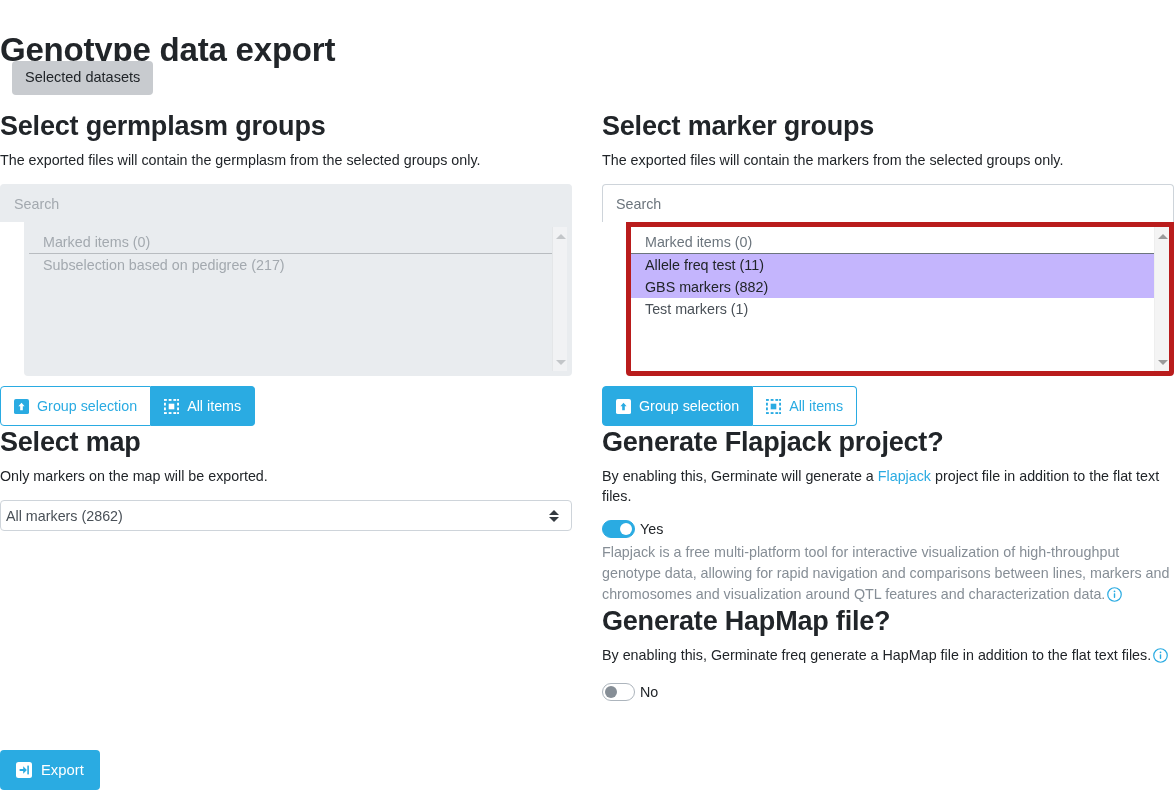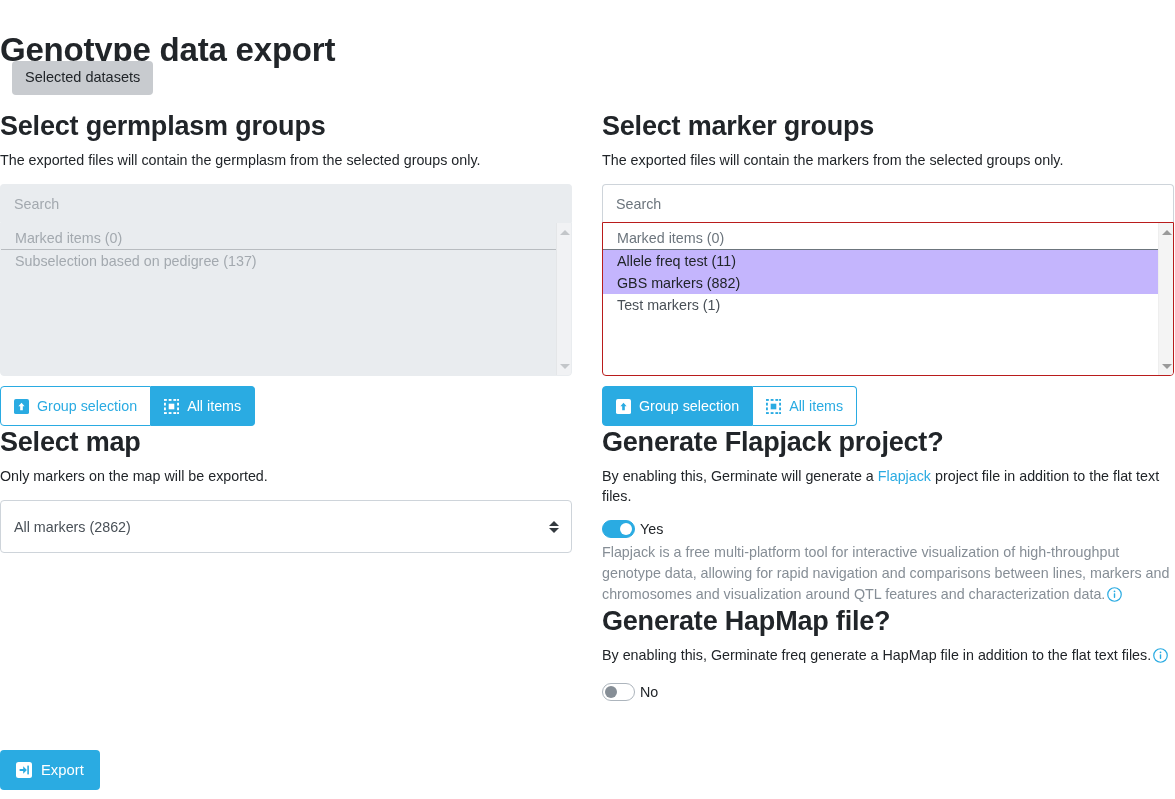--- a/index.html
+++ b/index.html
@@ -49,26 +49,27 @@
   .search-box {
     height: 38px; border: 1px solid #ced4da; border-bottom: none;
     border-radius: 4px 4px 0 0;
     display: flex; align-items: center;
     padding: 0 13px;
     font-size: 14.3px; color: #6c757d;
     background: #ffffff;
   }
   .list-area {
     height: 154px;
-    border: 1px solid #b91c1c;
+    border: 5px solid #b91c1c;
     border-radius: 0 0 4px 4px;
     background: #ffffff;
     position: relative;
     overflow: hidden;
     padding-top: 4px;
+    margin-left: 24px;
   }
   .list-items { padding: 0; margin: 0; list-style: none; }
   .list-item {
     font-size: 14.3px; line-height: 20px;
     padding: 1px 10px 1px 14px;
     color: #495057; white-space: nowrap;
   }
   .list-item.header-item {
     color: #6c757d;
     border-bottom: 1px solid #6c757d;
@@ -130,25 +131,25 @@
   }
   .btn:first-child { border-radius: 4px 0 0 4px; }
   .btn:last-child  { border-radius: 0 4px 4px 0; border-left: none; }
   .btn.active { background: #2aabe2; color: #ffffff; border-color: #2aabe2; }
   .btn .ico { display: inline-flex; width: 15px; height: 15px; }
   .btn .ico svg { width: 15px; height: 15px; display: block; }
 
   
   .sel-wrap { position: relative; width: 572px; }
   .sel-box {
-    width: 572px; height: 53px;
+    width: 572px; height: 31px;
     border: 1px solid #ced4da; border-radius: 4px;
     background: #ffffff;
     display: flex; align-items: center;
-    padding: 0 30px 0 13px;
+    padding: 0 30px 0 5px;
     font-size: 14.3px; color: #495057;
   }
   .sel-arrows {
     position: absolute; right: 13px; top: 50%;
     transform: translateY(-50%);
     display: flex; flex-direction: column; gap: 2px;
     pointer-events: none;
   }
   .sel-arrows .tri.up   { border-bottom-color: #343a40; }
   .sel-arrows .tri.down { border-top-color: #343a40; }
@@ -208,21 +209,21 @@
 
     <h2 class="section">Select germplasm groups</h2>
     <p class="section-desc">The exported files will contain the germplasm from the selected groups only.</p>
 
     <div class="group-widget disabled">
       <div class="search-box">Search</div>
 
       <div class="list-area">
         <ul class="list-items">
           <li class="list-item header-item">Marked items (0)</li>
-          <li class="list-item">Subselection based on pedigree (137)</li>
+          <li class="list-item">Subselection based on pedigree (217)</li>
         </ul>
         <div class="vscroll">
           <div class="arrow up">
               <span class="tri up"></span>
             </div>
           <div class="arrow down">
               <span class="tri down"></span>
             </div>
         </div>
       </div>

